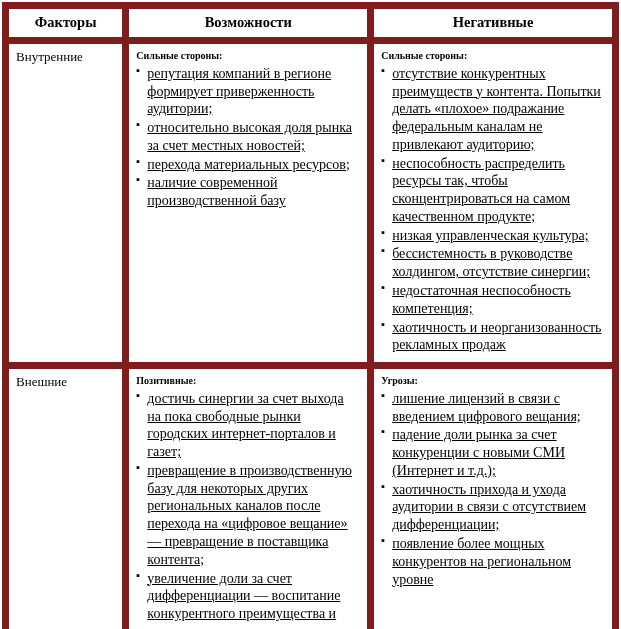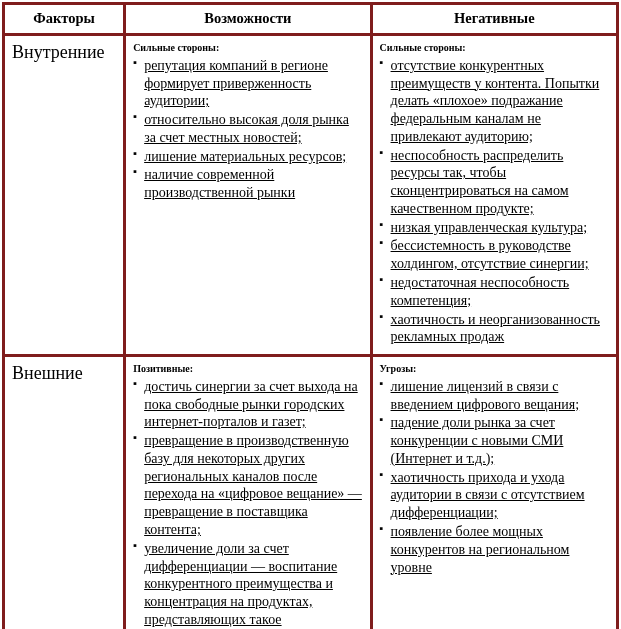--- a/index.html
+++ b/index.html
@@ -14,37 +14,37 @@
     color: #000000;
   }
   .swot-table {
     width: 617px;
     margin: 2px 0 0 2px;
     border-collapse: collapse;
     table-layout: fixed;
   }
   .swot-table th,
   .swot-table td {
-    border: 3px solid #7f1d1d;
+    border: 7px solid #7f1d1d;
     vertical-align: top;
     padding: 5px 7px 7px 7px;
   }
   .swot-table th {
     text-align: center;
     font-weight: bold;
     font-size: 14.5px;
     padding: 5px 4px 6px 4px;
     vertical-align: middle;
   }
   .col-factor { width: 117px; }
   .col-pos { width: 238px; }
   .col-neg { width: 238px; }
 
   .cell-label {
-    font-size: 18px;
+    font-size: 13px;
     line-height: 1.25;
   }
   .subhead {
     font-weight: bold;
     font-size: 10px;
     margin: 0 0 2px 0;
     line-height: 1.28;
   }
   ul.items {
     list-style: none;
@@ -88,22 +88,22 @@
     </tr>
   </thead>
   <tbody>
     <tr class="row-internal">
       <td class="cell-label">Внутренние</td>
       <td class="body-cell">
         <div class="subhead">Сильные стороны:</div>
         <ul class="items">
           <li>репутация компаний в регионе формирует приверженность аудитории;</li>
           <li>относительно высокая доля рынка за счет местных новостей;</li>
-          <li>лишение материальных ресурсов;</li>
-          <li>наличие современной производственной рынки</li>
+          <li>перехода материальных ресурсов;</li>
+          <li>наличие современной производственной базу</li>
         </ul>
       </td>
       <td class="body-cell">
         <div class="subhead">Сильные стороны:</div>
         <ul class="items">
           <li>отсутствие конкурентных преимуществ у контента. Попытки делать «плохое» подражание федеральным каналам не привлекают аудиторию;</li>
           <li>неспособность распределить ресурсы так, чтобы сконцентрироваться на самом качественном продукте;</li>
           <li>низкая управленческая культура;</li>
           <li>бессистемность в руководстве холдингом, отсутствие синергии;</li>
           <li>недостаточная неспособность компетенция;</li>

